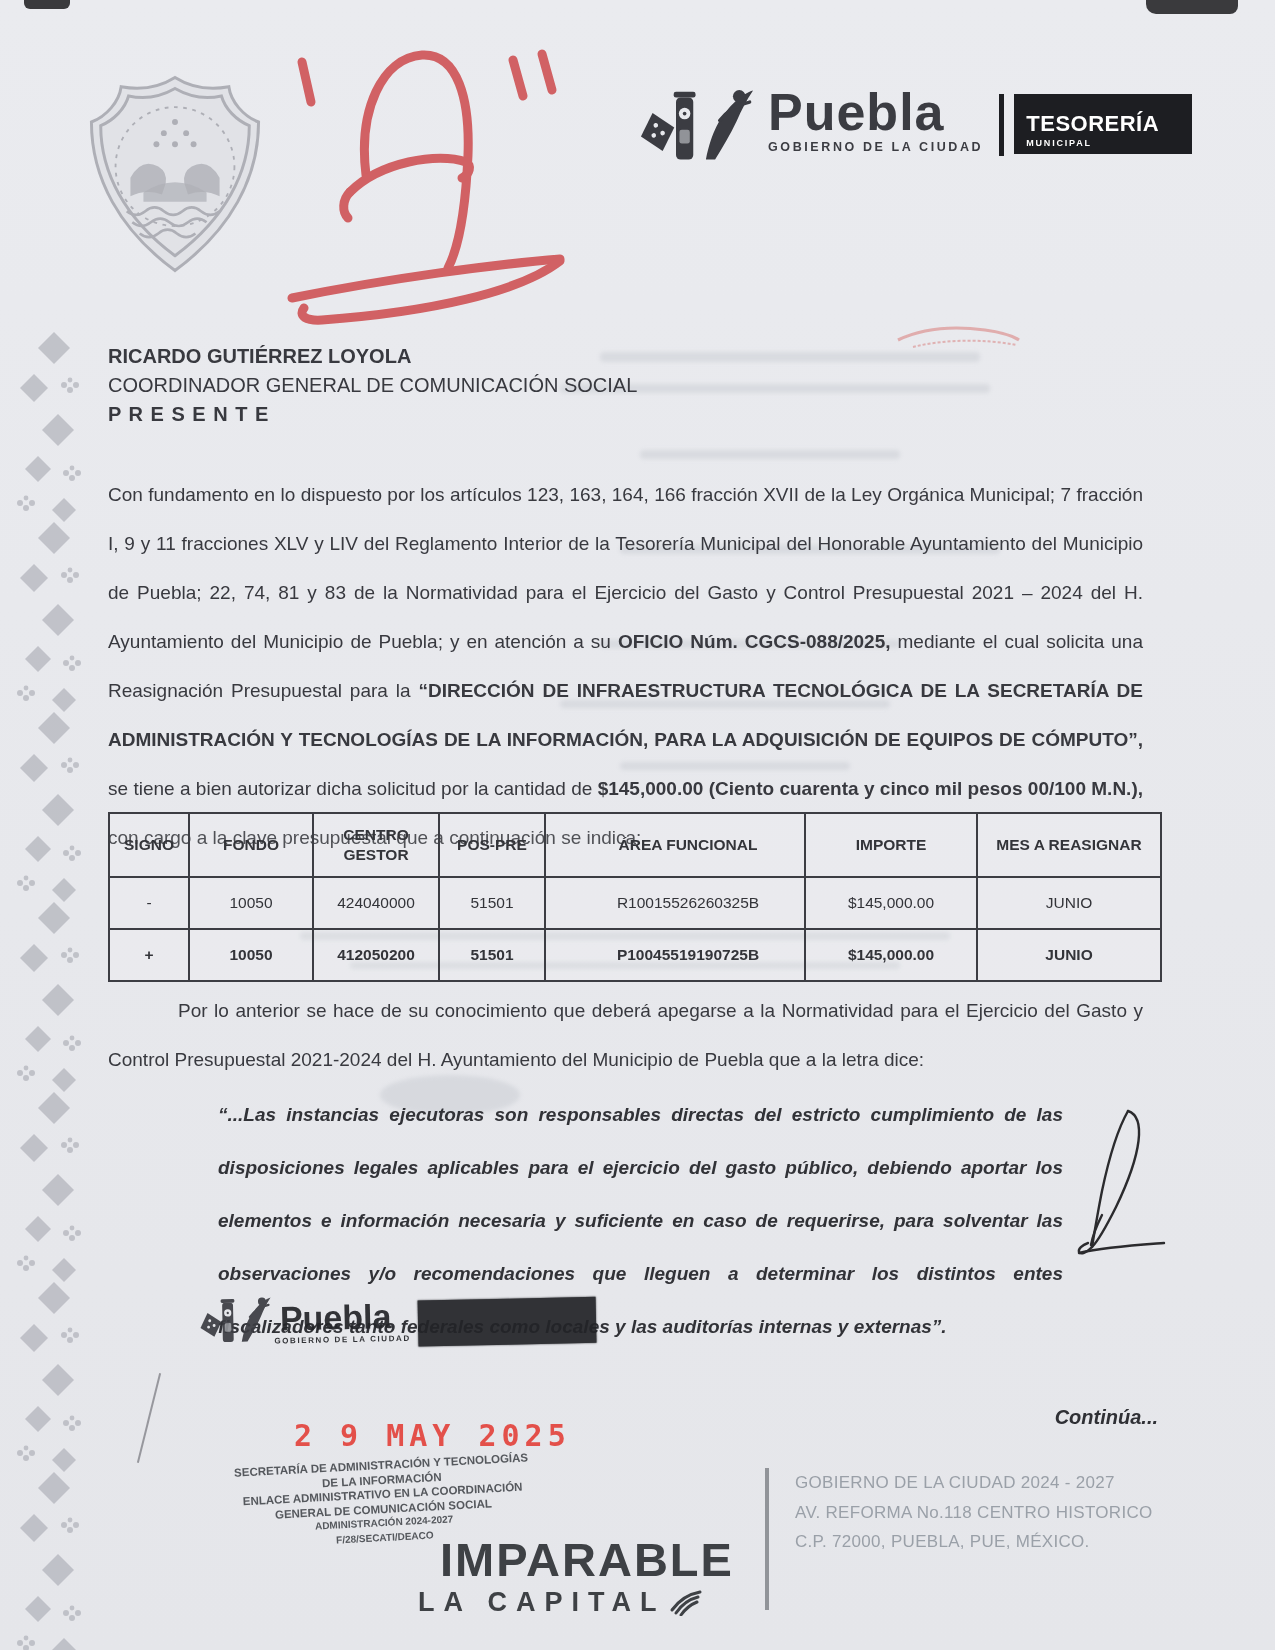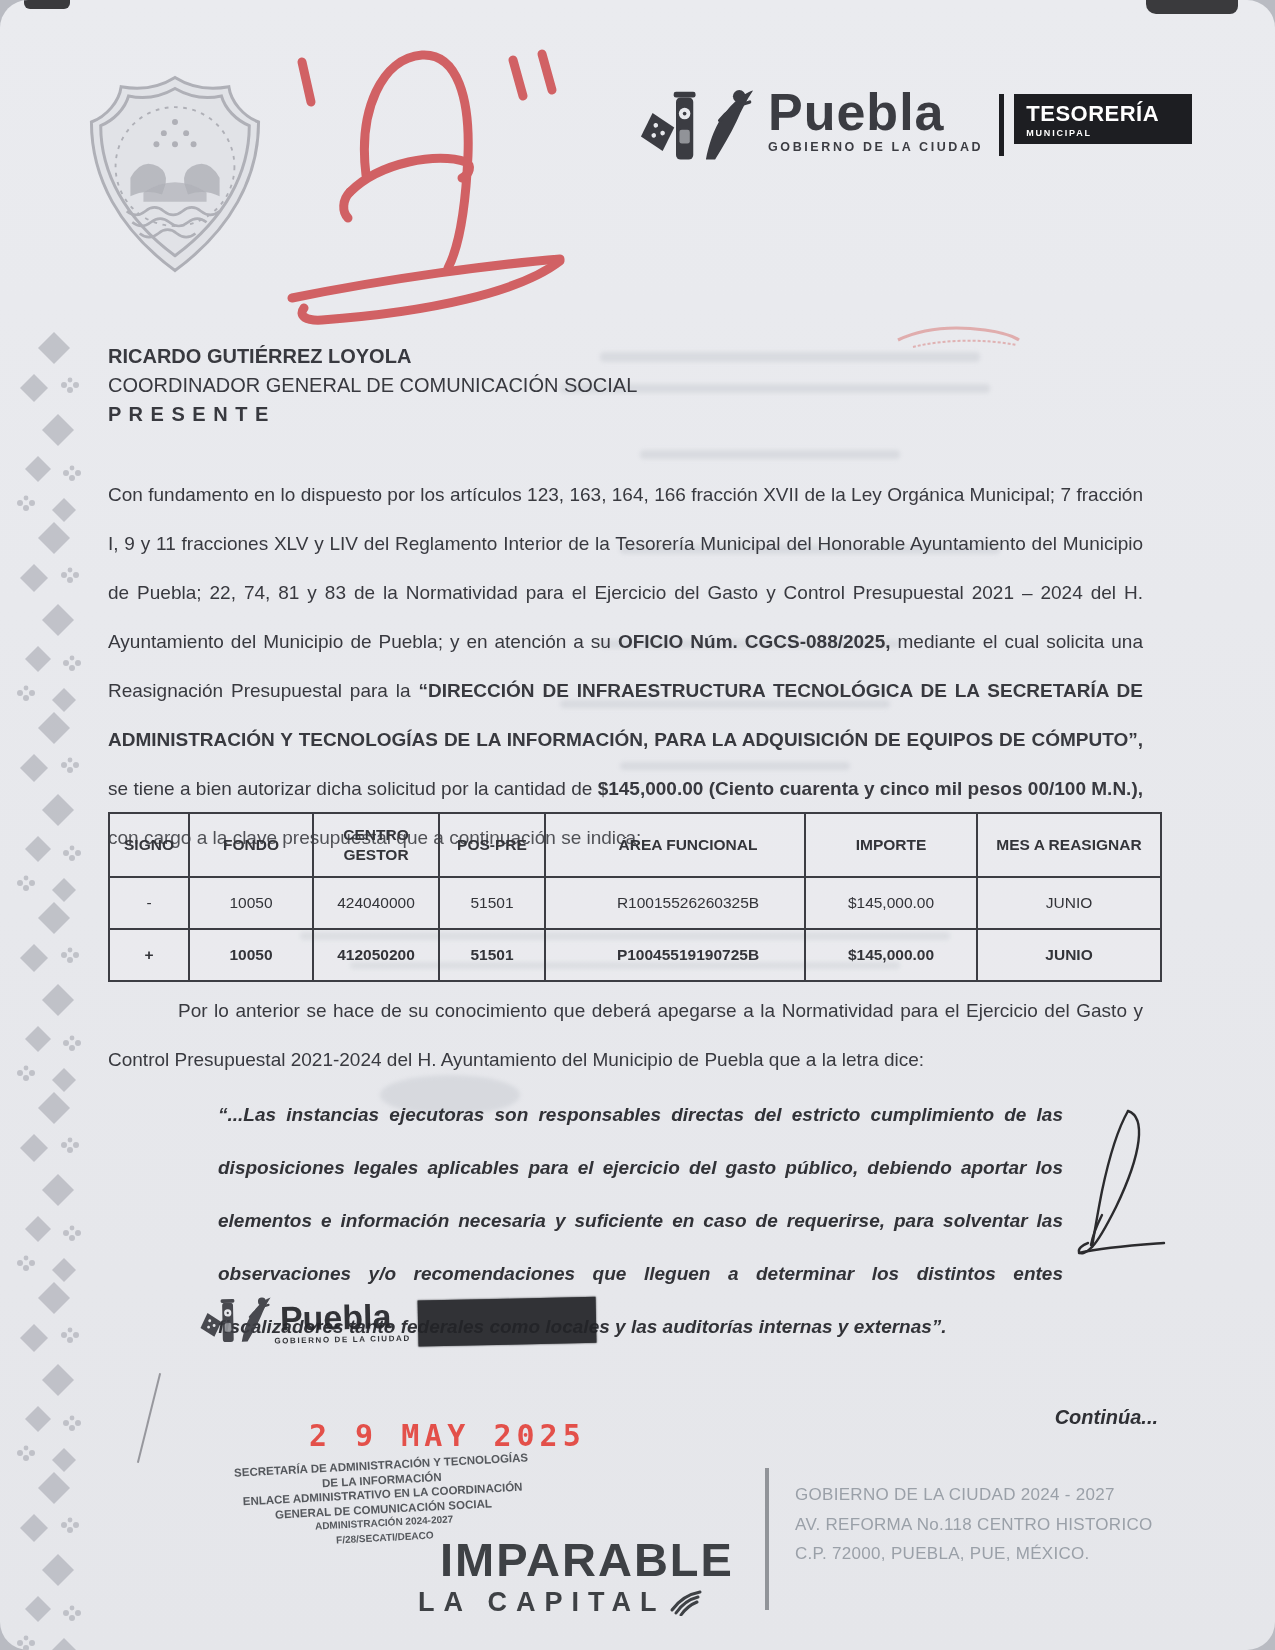--- a/index.html
+++ b/index.html
@@ -1,27 +1,27 @@
 <!DOCTYPE html>
 <html lang="es"><head>
 <meta charset="utf-8">
 <style>
   html,body{margin:0;padding:0;}
   body{background:#b9bbc2;font-family:"Liberation Sans",sans-serif;}
   #page{position:relative;width:1275px;height:1650px;margin:0 auto;overflow:hidden;
-        background:linear-gradient(180deg,#eaebef 0%,#e7e8ec 55%,#e5e6ea 100%);color:#38393f;border-radius:28px;}
+        background:linear-gradient(180deg,#eaebef 0%,#e7e8ec 55%,#e5e6ea 100%);color:#38393f;}
   .abs{position:absolute;}
   .ghost{position:absolute;background:#bfc3ca;opacity:.38;filter:blur(2px);border-radius:4px;z-index:1;}
   
   #brand-row{top:86px;left:640px;display:flex;align-items:flex-start;z-index:5;}
   #brand-text{margin-left:10px;color:#3b3c42;}
   #brand-wordmark{font-size:52px;font-weight:bold;letter-spacing:1px;line-height:52px;}
   #brand-tagline{font-size:12.5px;font-weight:bold;letter-spacing:2.6px;margin-top:2px;}
   #brand-bar{width:5px;height:62px;background:#1d1e22;margin:8px 10px 0 16px;}
-  #dept-box{margin-top:8px;background:#1d1e22;color:#fff;padding:7px 14px 6px 12px;width:152px;}
+  #dept-box{margin-top:8px;background:#1d1e22;color:#fff;padding:17px 14px 6px 12px;width:152px;}
   #dept-box .l1{font-size:22px;font-weight:bold;letter-spacing:.5px;}
   #dept-box .l2{font-size:9px;font-weight:bold;letter-spacing:1.8px;margin-top:1px;}
   
   #doc-head{top:196px;left:640px;width:500px;text-align:right;font-weight:bold;
             font-size:21px;line-height:30.5px;color:#2e2f34;z-index:5;}
   
   #addressee{top:342px;left:108px;font-size:20px;line-height:29px;z-index:5;}
   #addressee .name{font-weight:bold;}
   #addressee .sal{letter-spacing:1px;font-weight:bold;}
   
@@ -46,32 +46,32 @@
   #budget-table th:nth-child(5),#budget-table td:nth-child(5){width:220px;padding-left:32px;}
   #budget-table th:nth-child(6),#budget-table td:nth-child(6){width:158px;}
   #budget-table th:nth-child(7),#budget-table td:nth-child(7){width:170px;}
   
   #ink-stamp{top:1292px;left:200px;display:flex;align-items:center;opacity:.92;
              transform:rotate(-1.2deg);z-index:5;color:#232428;}
   #ink-stamp .wm{font-size:34px;font-weight:bold;margin-left:6px;line-height:34px;}
   #ink-stamp .tg{font-size:8px;font-weight:bold;letter-spacing:1.6px;margin-top:1px;}
   #ink-stamp .box{width:178px;height:46px;background:#222327;margin-left:8px;margin-top:6px;
                   box-shadow:0 0 2px #222327;}
-  #date-stamp{top:1418px;left:309px;font-family:"DejaVu Sans Mono",monospace;font-weight:bold;
+  #date-stamp{top:1418px;left:294px;font-family:"DejaVu Sans Mono",monospace;font-weight:bold;
               font-size:30px;letter-spacing:5px;color:#e3504a;z-index:6;}
   #stamp-text{top:1458px;left:228px;width:310px;text-align:center;font-size:11.5px;
               font-weight:bold;color:#55585d;line-height:14.5px;transform:rotate(-3deg);z-index:5;}
   #stamp-text div:nth-child(n+5){font-size:10px;}
   #capital-logo{top:1536px;left:418px;color:#3e4145;z-index:6;}
   #capital-top{display:flex;align-items:center;}
   #capital-line1{font-size:27px;font-weight:bold;letter-spacing:9px;}
   #capital-line2{font-size:47px;font-weight:bold;letter-spacing:2px;margin-left:22px;margin-top:-4px;}
   #footer-block{top:1468px;left:765px;display:flex;z-index:5;}
   #footer-bar{width:4px;height:142px;background:#74787e;opacity:.75;}
-  #footer-lines{margin-left:26px;font-size:17px;line-height:29.5px;color:#9aa0a8;letter-spacing:.3px;margin-top:12px;}
+  #footer-lines{margin-left:26px;font-size:17px;line-height:29.5px;color:#9aa0a8;letter-spacing:.3px;}
   #continua{top:1406px;left:1008px;width:150px;text-align:right;font-size:20px;
             font-weight:bold;font-style:italic;color:#2f3035;z-index:5;}
   .scan-mark{position:absolute;background:#1b1b1d;opacity:.85;z-index:7;}
   #pen-line{top:1372px;left:148px;width:2px;height:92px;background:#55565c;opacity:.55;
             transform:rotate(14deg);z-index:5;}
 </style>
 </head>
 <body>
 
 <div id="page">

